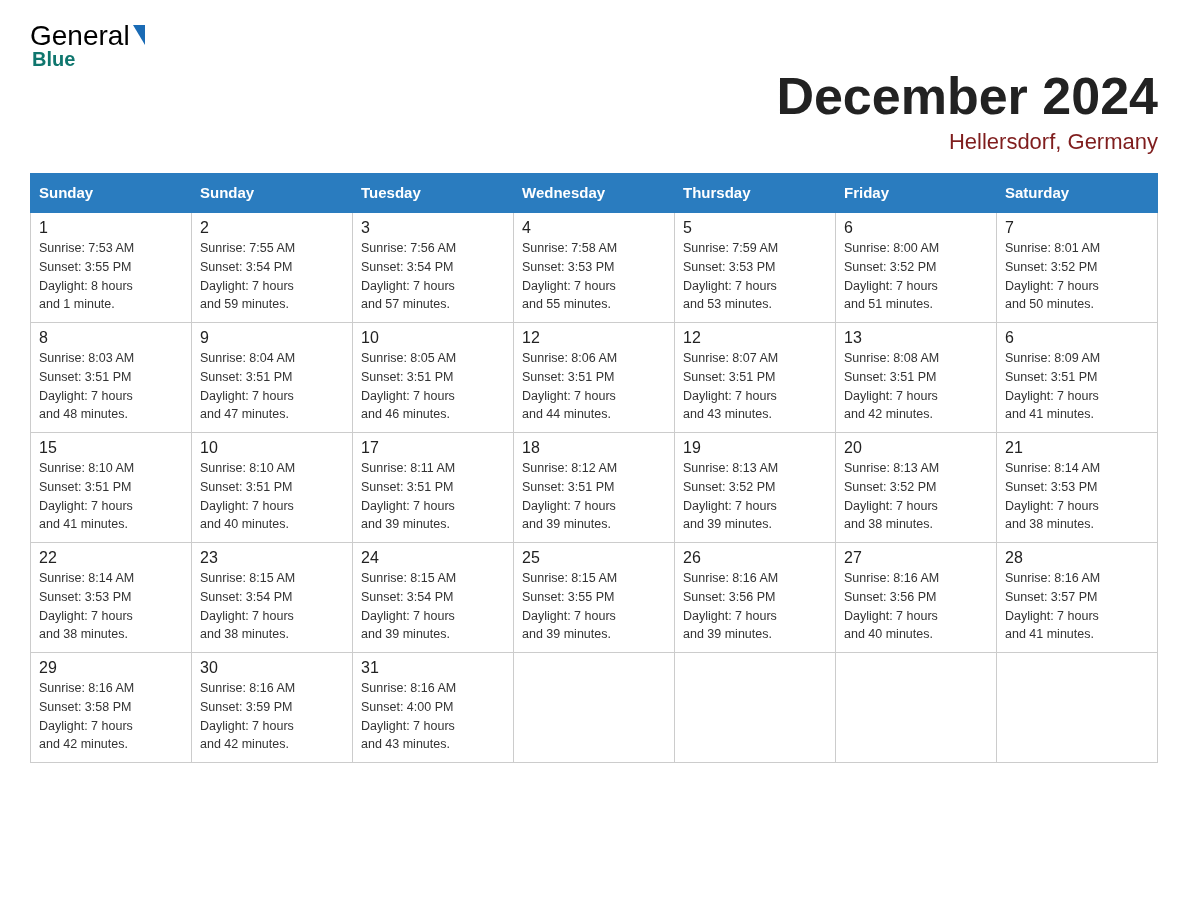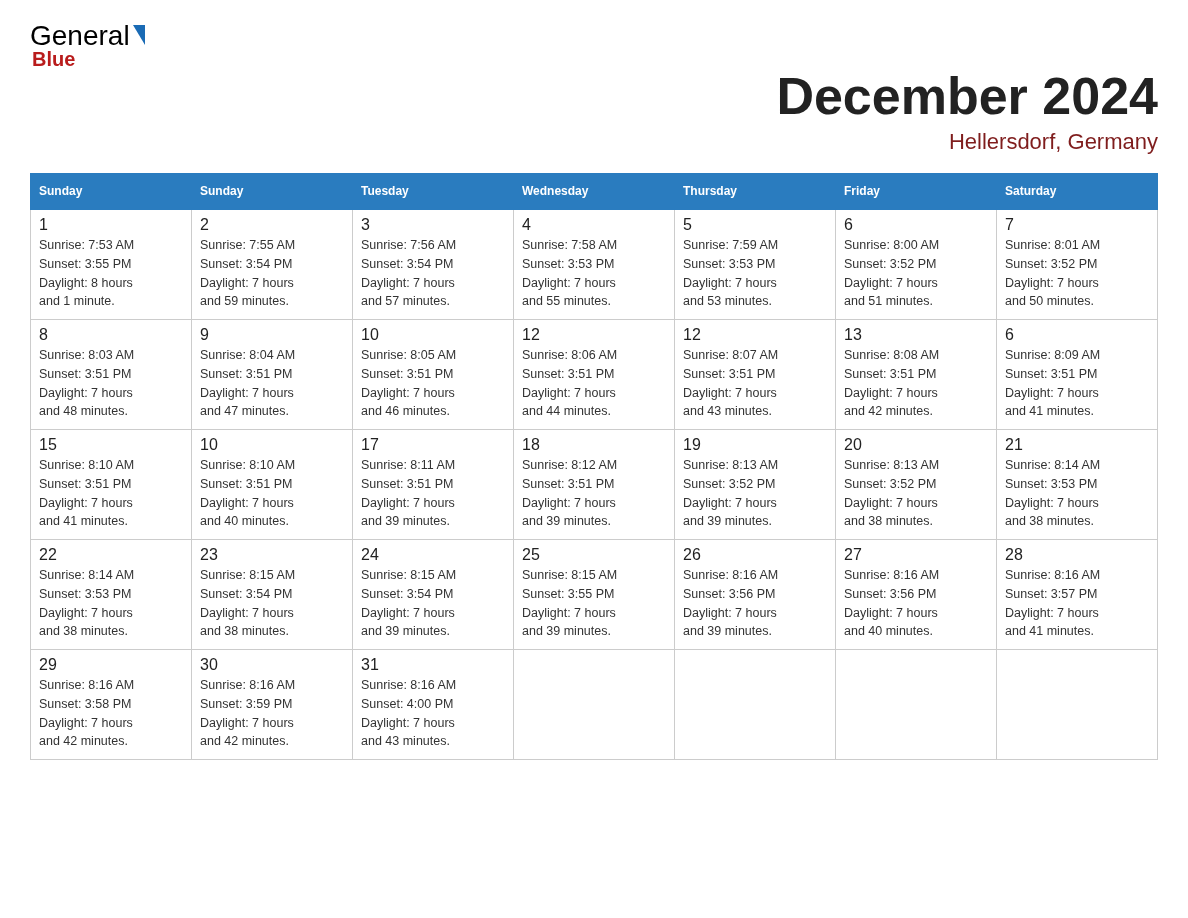--- a/index.html
+++ b/index.html
@@ -54,21 +54,21 @@
       margin-top: 4px;
     }
     table {
       width: 100%;
       border-collapse: collapse;
       table-layout: fixed;
     }
     thead tr th {
       background-color: #2a7cbf;
       color: #fff;
-      font-size: 12px;
+      font-size: 15px;
       font-weight: bold;
       padding: 10px 8px;
       text-align: left;
       border: 1px solid #2a7cbf;
     }
     tbody tr td {
       vertical-align: top;
       padding: 6px 8px 8px 8px;
       border: 1px solid #ccc;
       font-size: 12.5px;
@@ -93,21 +93,21 @@
     }
     tbody tr td:first-child {
       border-left: 1px solid #ccc;
     }
     .empty-cell {
       background: #fff;
     }
     .logo-line2 {
       font-size: 20px;
       font-weight: bold;
-      color: #b91c1c;
+      color: #0f766e;
       margin-left: 2px;
       margin-top: -4px;
     }
   </style>
 </head>
 <body>
 
 <div class="header-area">
   <div class="logo-area">
     <div class="logo-text">

